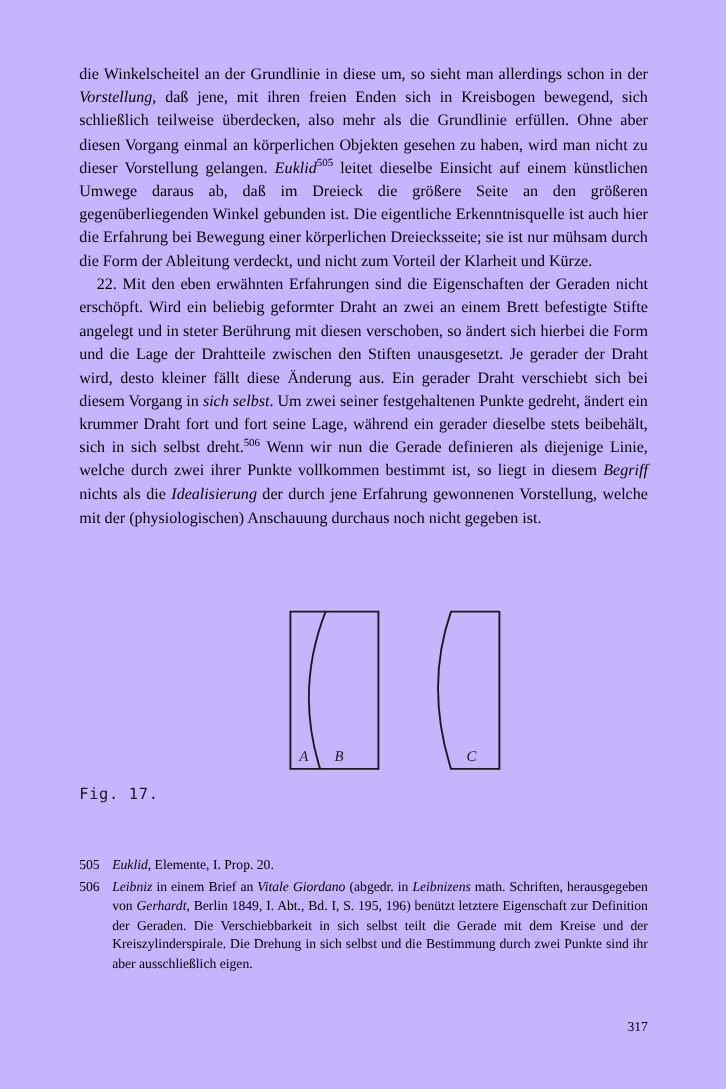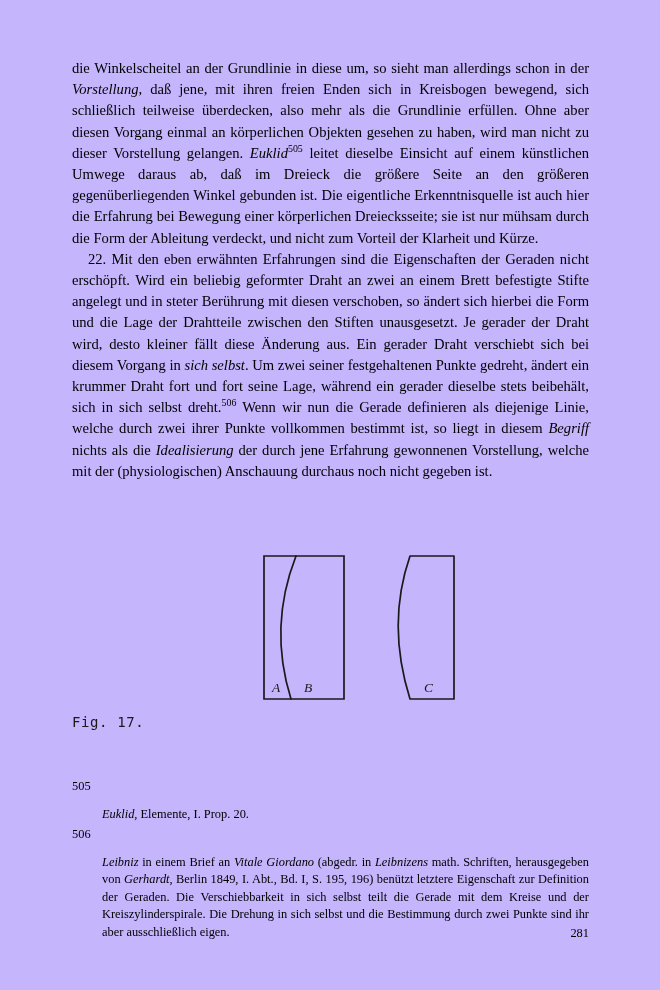--- a/index.html
+++ b/index.html
@@ -77,21 +77,20 @@
     margin-bottom: 2px;
   }
   .fn-num {
     width: 30px;
     flex: 0 0 30px;
     text-align: left;
   }
   .fn-text {
     flex: 1 1 auto;
     text-align: justify;
-    margin-top: 28px;
   }
   .fn-text.hang {
     text-indent: 0;
   }
 
   .page-number {
     position: absolute;
     right: 71px;
     top: 926px;
     font-size: 12.4px;
@@ -129,15 +128,15 @@
     <div class="footnote">
       <div class="fn-num">505</div>
       <div class="fn-text hang"><span class="it">Euklid</span>, Elemente, I. Prop. 20.</div>
     </div>
     <div class="footnote">
       <div class="fn-num">506</div>
       <div class="fn-text hang"><span class="it">Leibniz</span> in einem Brief an <span class="it">Vitale Giordano</span> (abgedr. in <span class="it">Leibnizens</span> math. Schriften, herausgegeben von <span class="it">Gerhardt</span>, Berlin 1849, I. Abt., Bd. I, S. 195, 196) benützt letztere Eigenschaft zur Definition der Geraden. Die Verschiebbarkeit in sich selbst teilt die Gerade mit dem Kreise und der Kreiszylinderspirale. Die Drehung in sich selbst und die Bestimmung durch zwei Punkte sind ihr aber ausschließlich eigen.</div>
     </div>
   </div>
 
-  <div class="page-number">281</div>
+  <div class="page-number">317</div>
 
 </div>
 
 </body></html>

